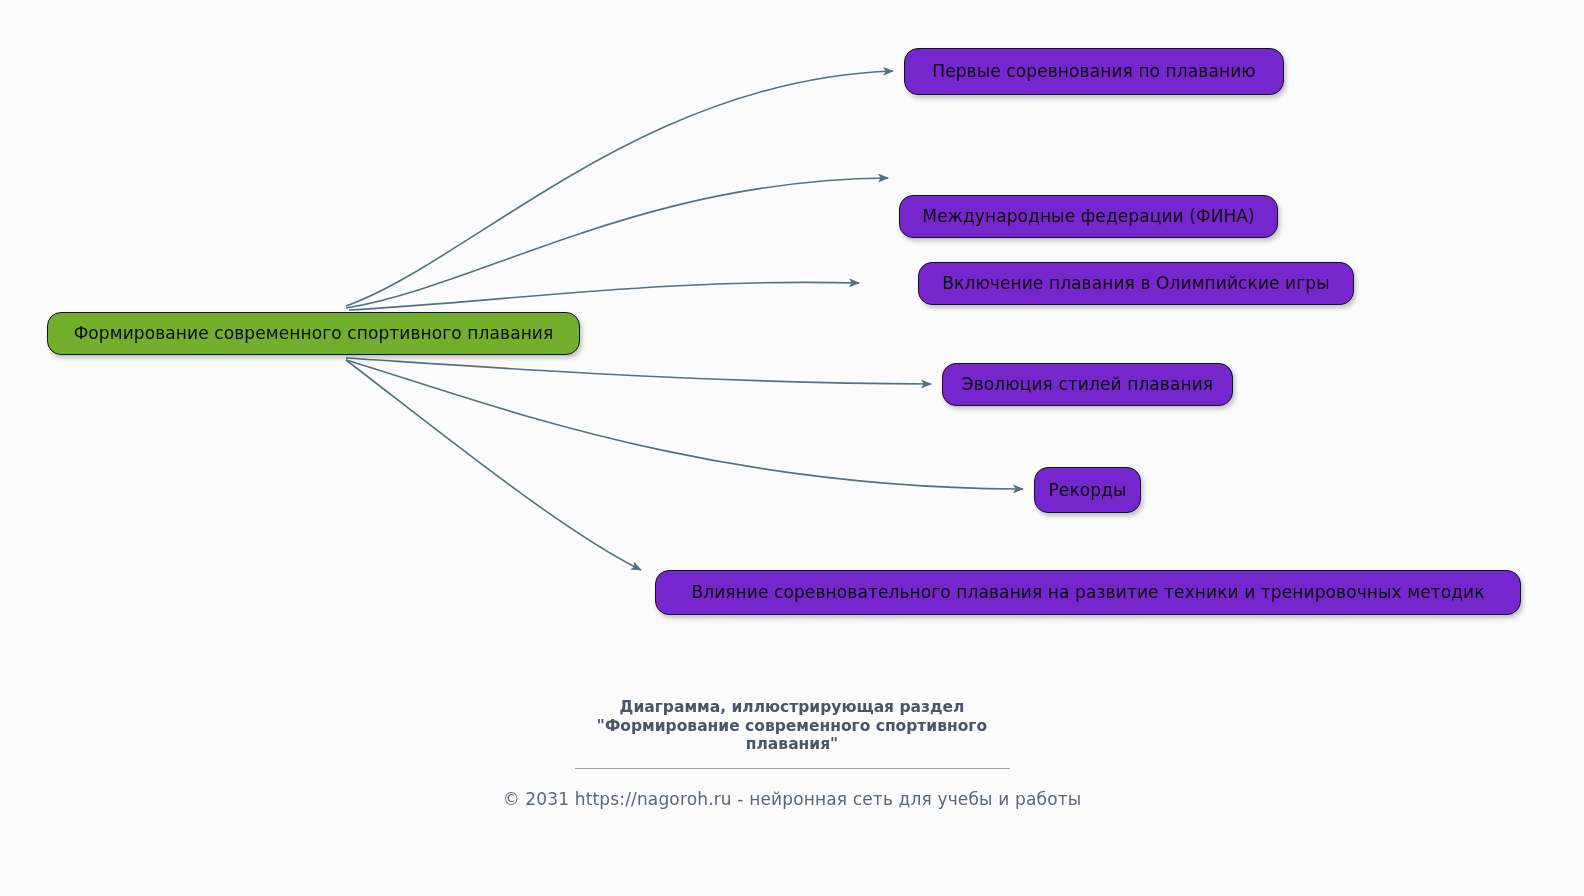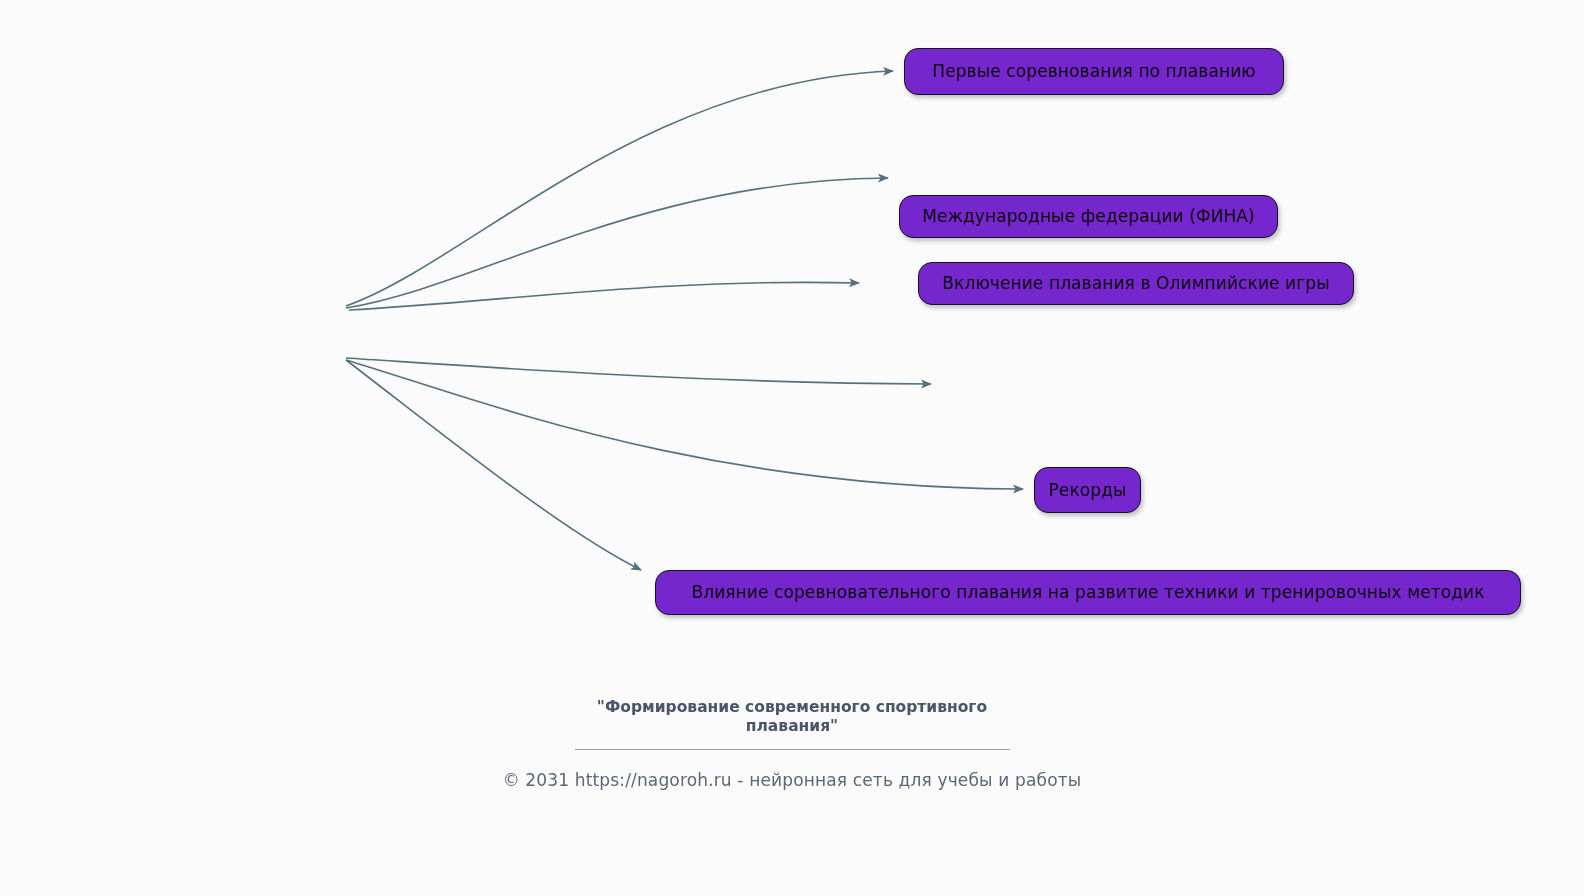--- a/index.html
+++ b/index.html
@@ -93,37 +93,44 @@
     <g id="edge-paths" fill="none" stroke="#56707c" stroke-width="1.6">
         <path d="M 346,306 C 470,262 640,80 893,71" marker-end="url(#arrow)"></path>
         <path d="M 346,308 C 480,286 640,180 888,178" marker-end="url(#arrow)"></path>
         <path d="M 349,310 C 500,302 660,278 859,283" marker-end="url(#arrow)"></path>
         <path d="M 346,358 C 500,368 700,383 931,384" marker-end="url(#arrow)"></path>
         <path d="M 346,360 C 480,400 700,488 1023,489" marker-end="url(#arrow)"></path>
         <path d="M 346,360 C 430,424 560,530 641,570" marker-end="url(#arrow)"></path>
       </g>
   </svg>
 
+  <div class="node root" style="left: 47px; top: 312px; width: 533px; height: 43px; background: rgb(114, 175, 45);">
+    <span>Формирование современного спортивного плавания</span>
+  </div>
 
   <div class="node leaf" style="left: 904px; top: 48px; width: 380px; height: 47px; background: rgb(117, 38, 204);">
     <span>Первые соревнования по плаванию</span>
   </div>
   <div class="node leaf" style="left: 899px; top: 155px; width: 379px; height: 43px; background: rgb(117, 38, 204); margin-top: 40px;">
     <span>Международные федерации (ФИНА)</span>
   </div>
   <div class="node leaf" style="left: 870px; top: 262px; width: 436px; height: 43px; background: rgb(117, 38, 204); margin-left: 48px;">
     <span>Включение плавания в Олимпийские игры</span>
   </div>
+  <div class="node leaf" style="left: 942px; top: 363px; width: 291px; height: 43px; background: rgb(117, 38, 204);">
+    <span>Эволюция стилей плавания</span>
+  </div>
   <div class="node leaf" style="left: 1034px; top: 467px; width: 107px; height: 46px; background: rgb(117, 38, 204);">
     <span>Рекорды</span>
   </div>
   <div class="node leaf" style="left: 655px; top: 570px; width: 866px; height: 45px; background: rgb(117, 38, 204);">
     <span>Влияние соревновательного плавания на развитие техники и тренировочных методик</span>
   </div>
 
   <div id="caption">
+    <div class="title-line">Диаграмма, иллюстрирующая раздел</div>
     <div class="title-line">"Формирование современного спортивного</div>
     <div class="title-line">плавания"</div>
     <div class="divider"></div>
     <div class="footer">© 2031 https://nagoroh.ru - нейронная сеть для учебы и работы</div>
   </div>
 
 </div>
 
 </body></html>

